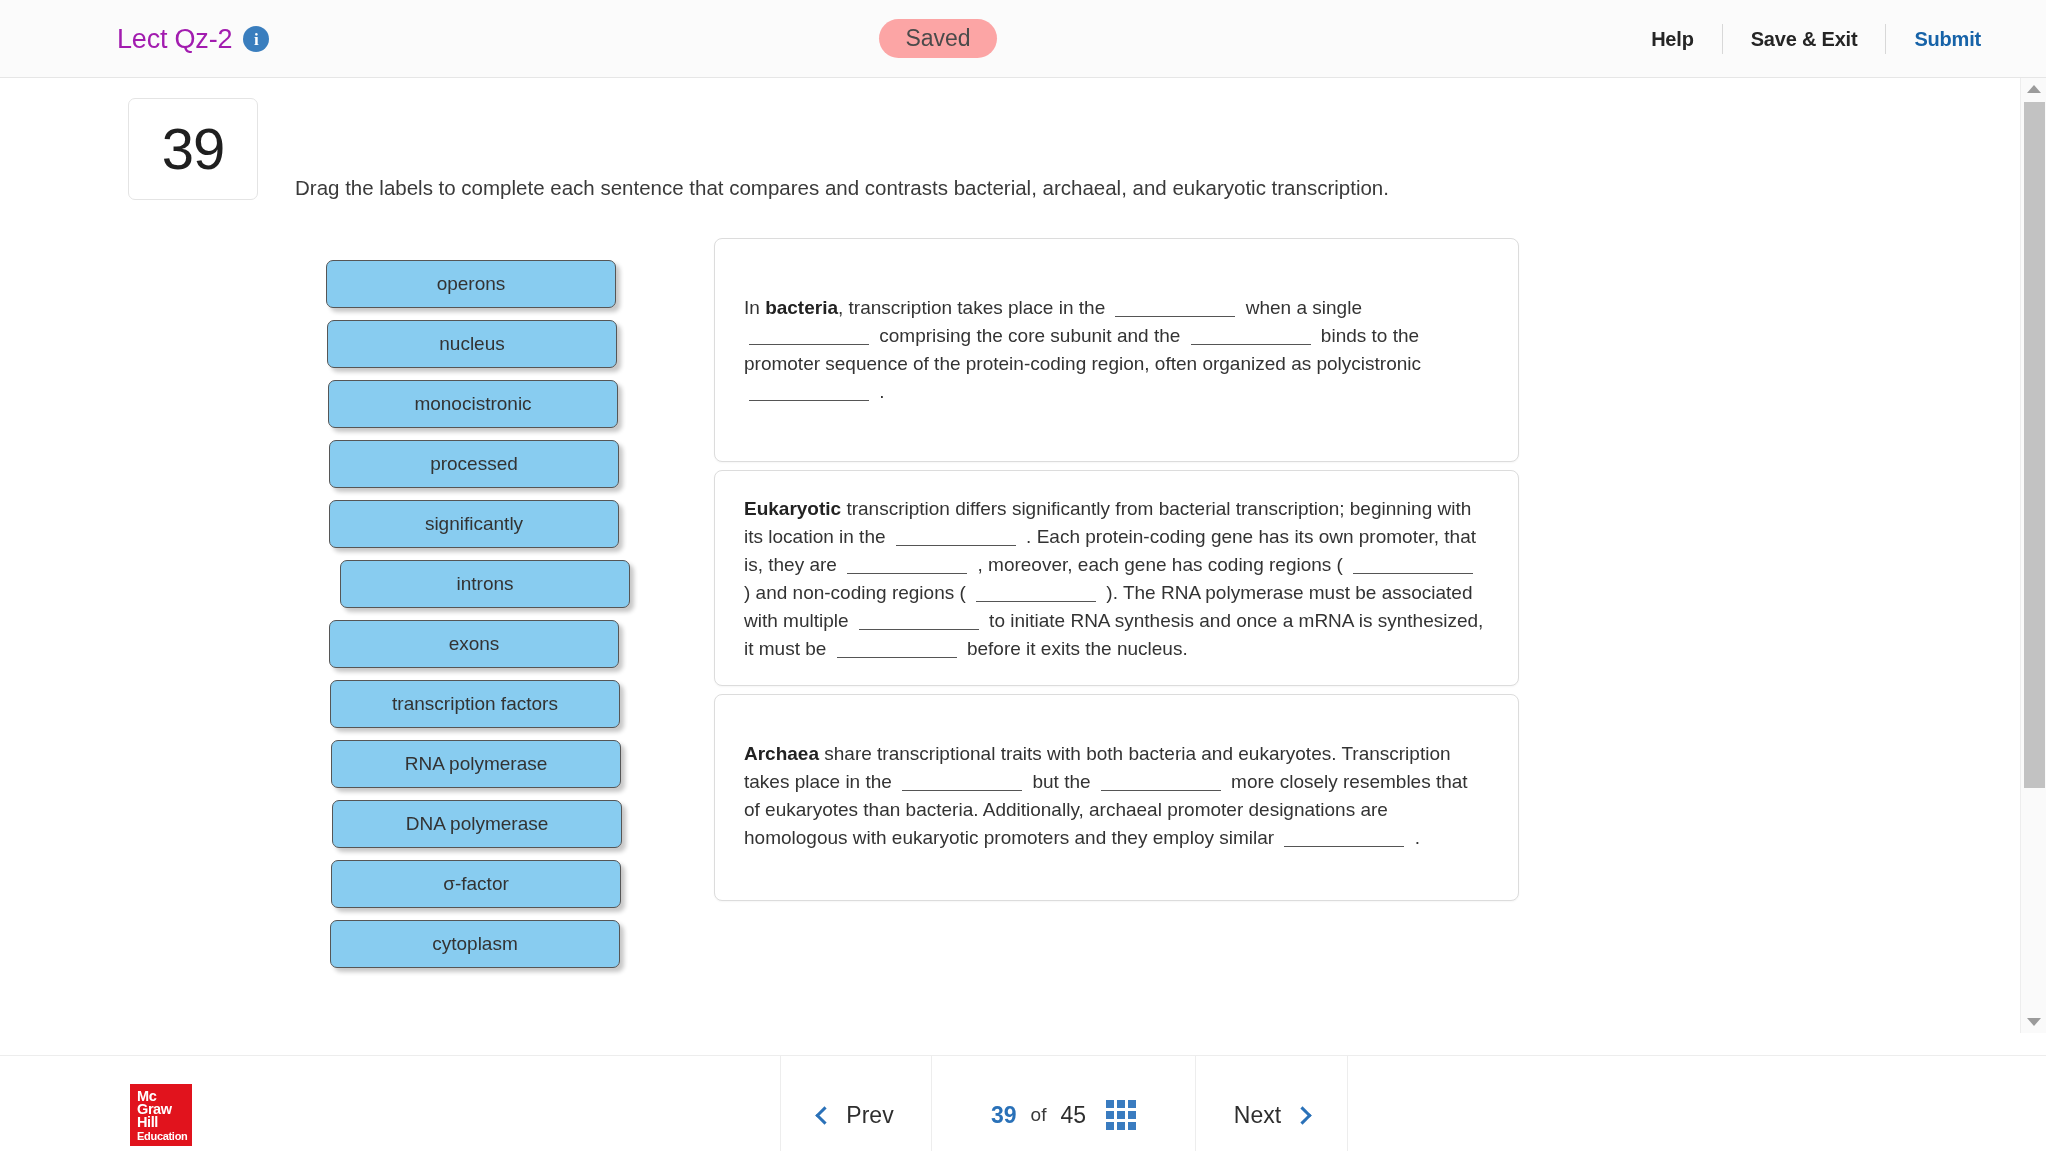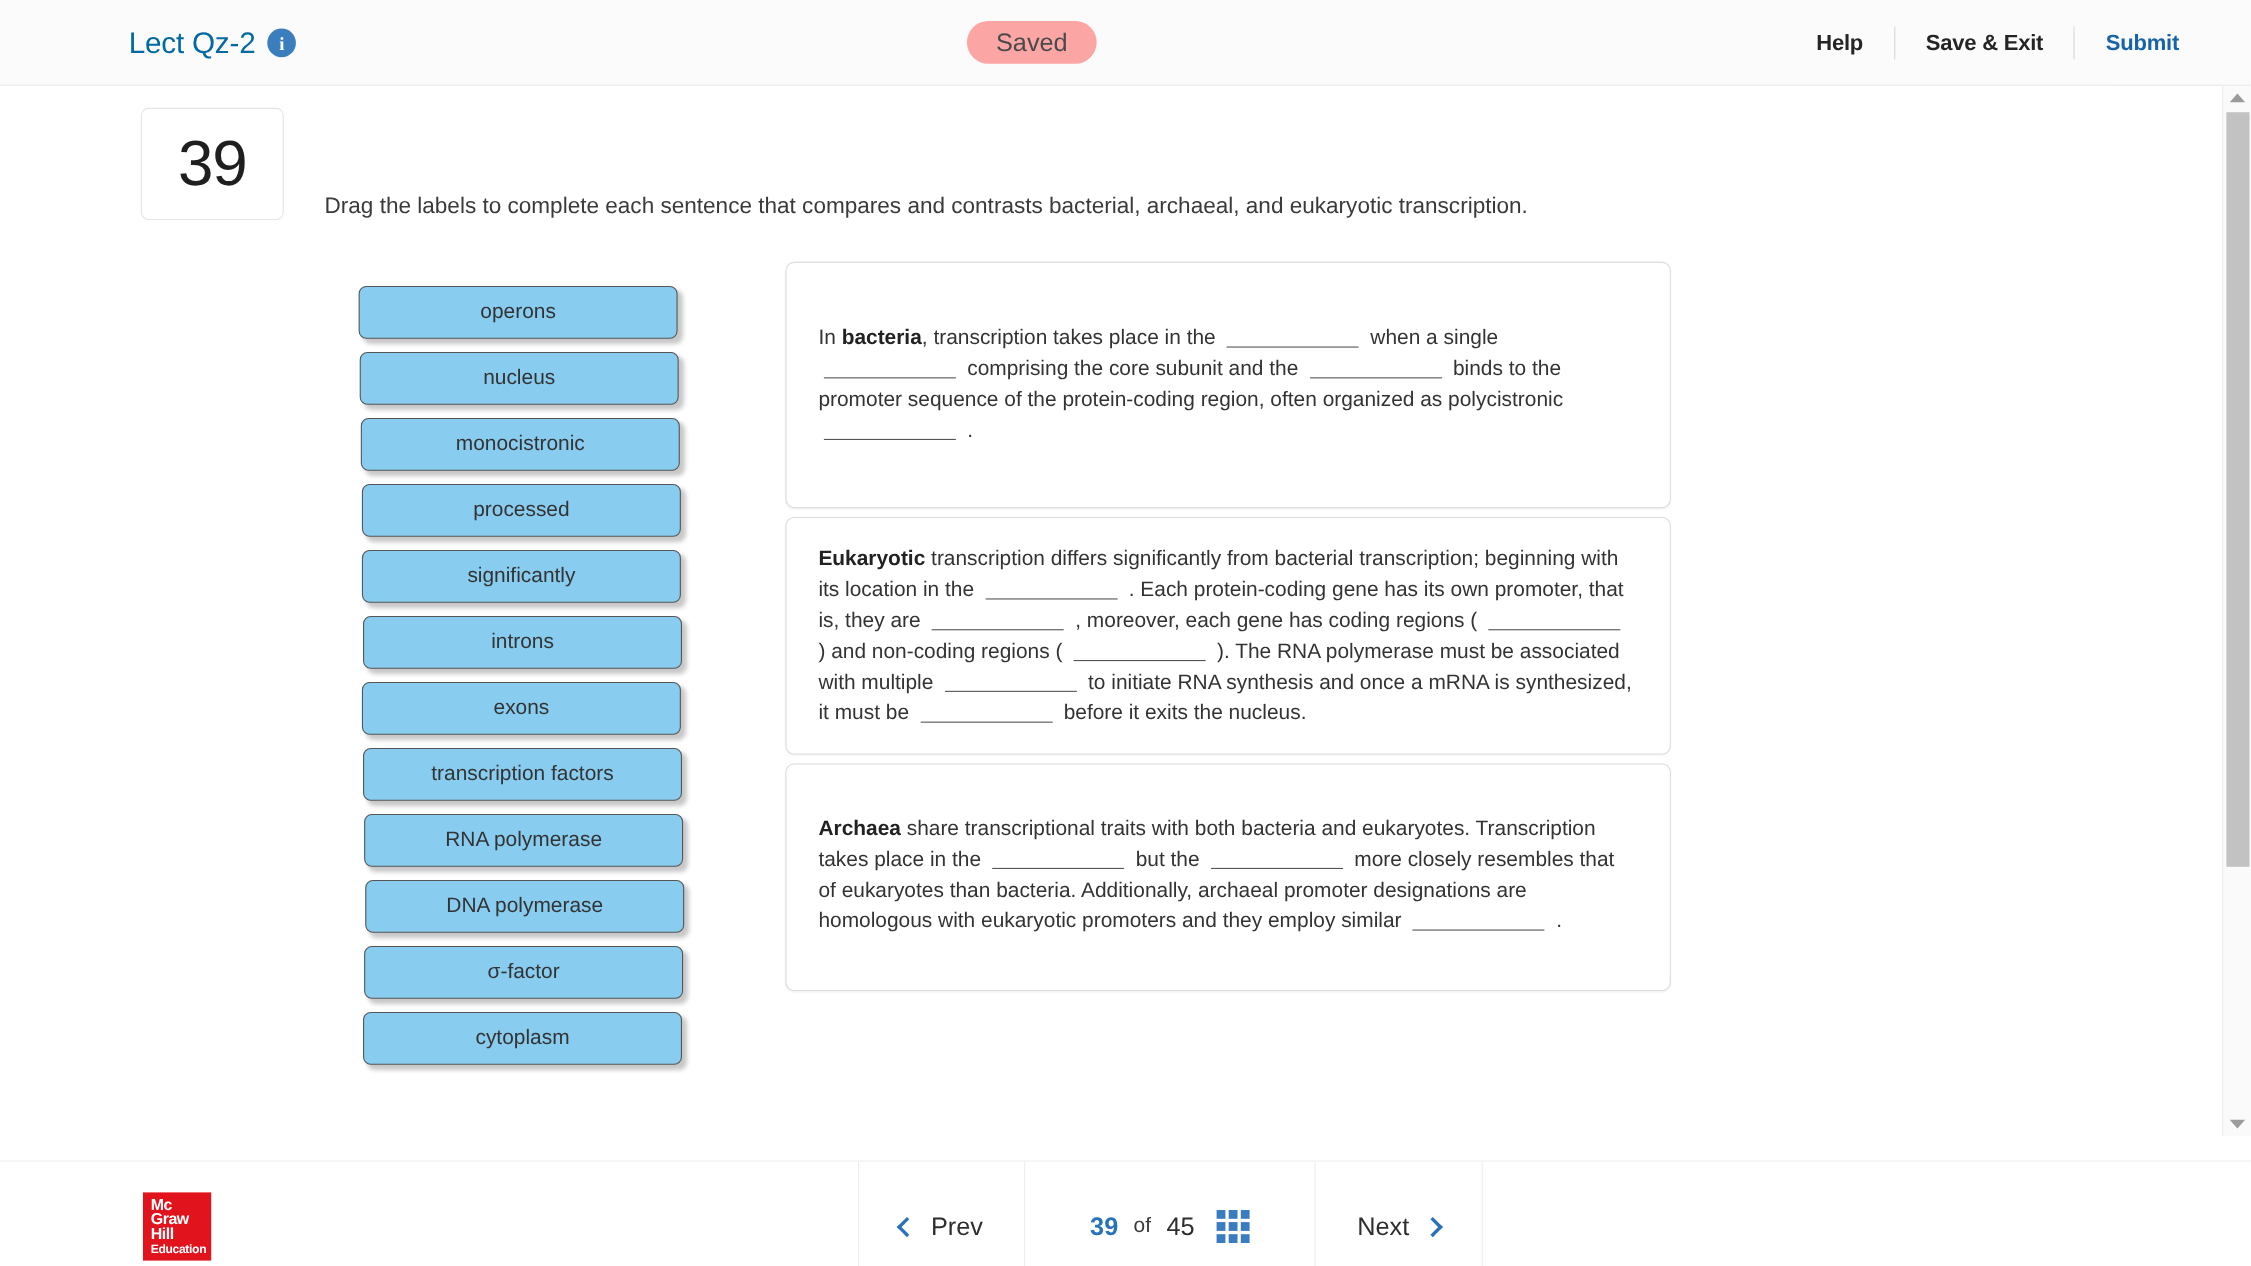--- a/index.html
+++ b/index.html
@@ -17,21 +17,21 @@
     width: 2046px; height: 78px;
     background: #fbfbfb;
     border-bottom: 1px solid #e6e6e6;
     display: flex; align-items: center;
   }
   .hdr-left {
     position: absolute; left: 117px; top: 0; height: 78px;
     display: flex; align-items: center; gap: 11px;
   }
   .quiz-title {
-    font-size: 27px; color: #0369a1; font-weight: 400;
+    font-size: 27px; color: #a21caf; font-weight: 400;
     letter-spacing: -0.2px; white-space: nowrap;
   }
   .info-icon {
     width: 26px; height: 26px; border-radius: 50%;
     background: #3a7ebe; color: #ffffff;
     display: flex; align-items: center; justify-content: center;
     font-size: 17px; font-weight: 700;
     font-family: "Liberation Serif", serif;
     line-height: 1; cursor: pointer; flex: none;
   }
@@ -91,21 +91,21 @@
     border-radius: 7px;
     box-shadow: 4px 4px 4px rgba(0,0,0,0.22);
     display: flex; align-items: center; justify-content: center;
     font-size: 19px; color: #333333; cursor: move;
     user-select: none;
   }
   .chip:nth-child(2)  { margin-left: 1px; text-align: right; }
   .chip:nth-child(3)  { margin-left: 2px; }
   .chip:nth-child(4)  { margin-left: 3px; }
   .chip:nth-child(5)  { margin-left: 3px; }
-  .chip:nth-child(6)  { margin-left: 4px; }
+  .chip:nth-child(6)  { margin-left: 14px; }
   .chip:nth-child(7)  { margin-left: 3px; }
   .chip:nth-child(8)  { margin-left: 4px; }
   .chip:nth-child(9)  { margin-left: 5px; }
   .chip:nth-child(10) { margin-left: 6px; }
   .chip:nth-child(11) { margin-left: 5px; }
   .chip:nth-child(12) { margin-left: 4px; }
 
   
   .cards {
     position: absolute; left: 714px; top: 160px;

